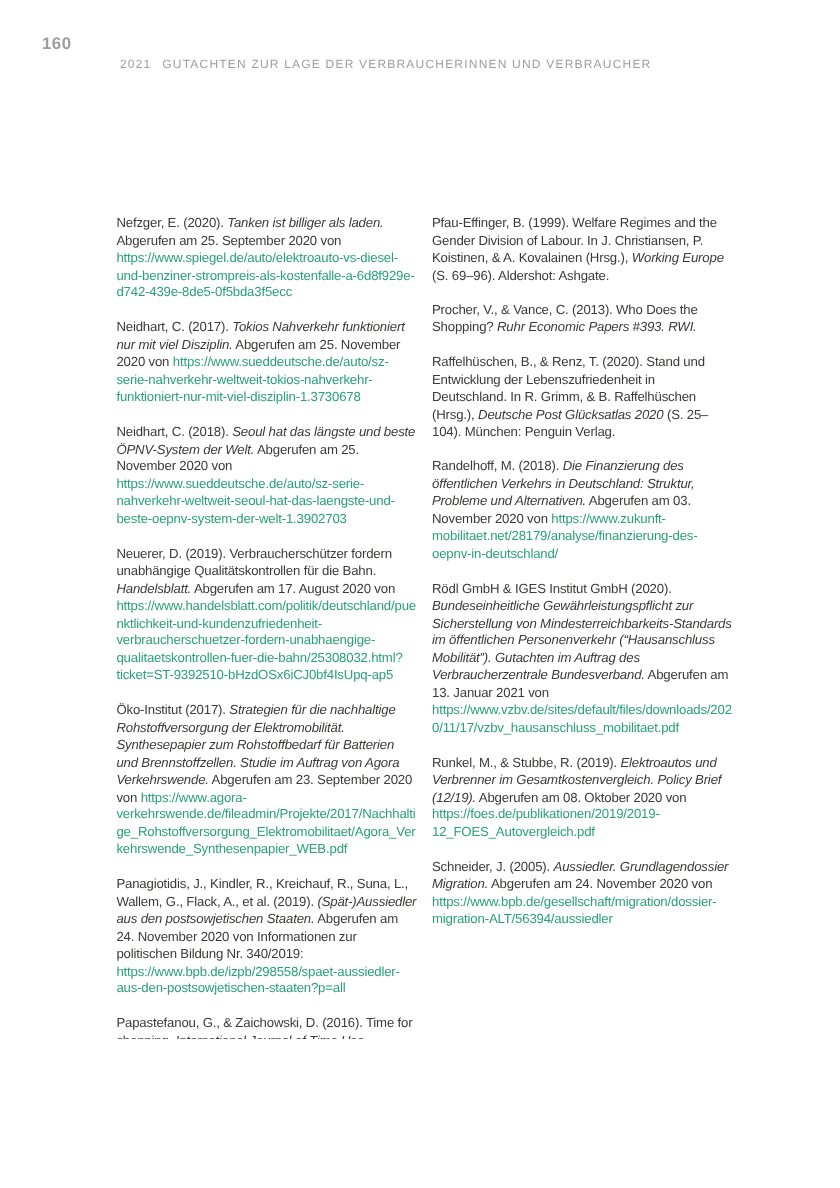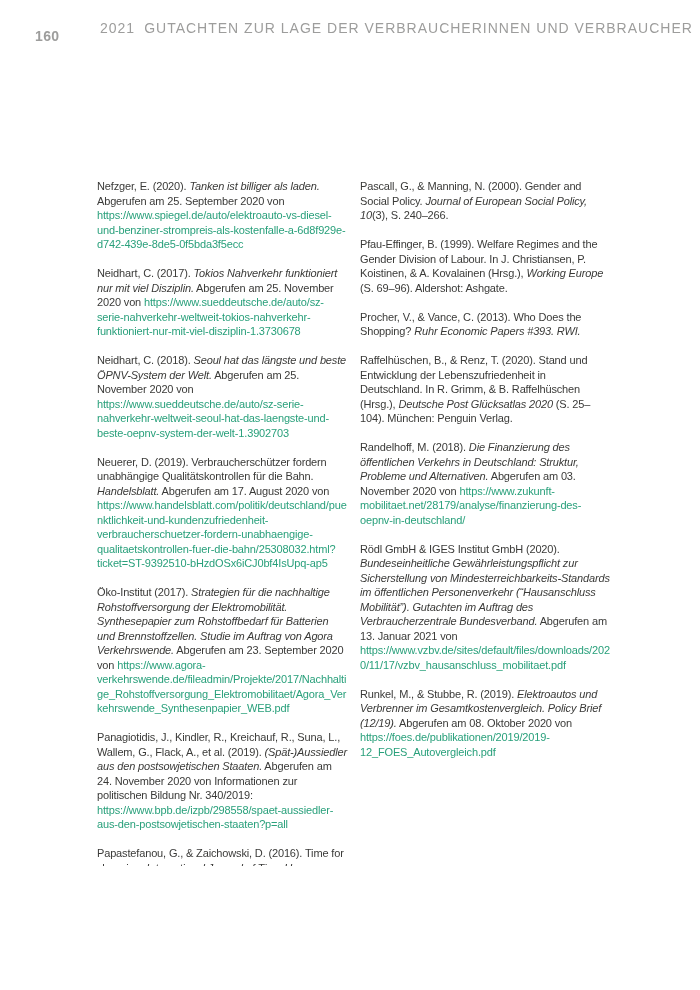--- a/index.html
+++ b/index.html
@@ -17,22 +17,22 @@
     left: 35px;
     top: 28px;
     font-size: 14px;
     font-weight: 700;
     color: #9d9d9c;
     letter-spacing: 0.4px;
   }
   .runhead {
     position: absolute;
     left: 100px;
-    top: 20px;
-    font-size: 14px;
+    top: 49px;
+    font-size: 10px;
     color: #9d9d9c;
     letter-spacing: 1px;
     white-space: nowrap;
   }
   .runhead .year { margin-right: 9px; }
   .col {
     position: absolute;
     top: 179px;
     width: 250px;
     font-size: 11px;
@@ -67,22 +67,22 @@
       <p class="ref"><span>Nefzger, E. (2020). </span><span class="it">Tanken ist billiger als laden.</span><span> Abgerufen am 25. September 2020 von </span><span class="link">https://www.spiegel.de/auto/elektroauto-vs-diesel-und-benziner-strompreis-als-kostenfalle-a-6d8f929e-d742-439e-8de5-0f5bda3f5ecc</span></p>
       <p class="ref"><span>Neidhart, C. (2017). </span><span class="it">Tokios Nahverkehr funktioniert nur mit viel Disziplin.</span><span> Abgerufen am 25. November 2020 von </span><span class="link">https://www.sueddeutsche.de/auto/sz-serie-nahverkehr-weltweit-tokios-nahverkehr-funktioniert-nur-mit-viel-disziplin-1.3730678</span></p>
       <p class="ref"><span>Neidhart, C. (2018). </span><span class="it">Seoul hat das längste und beste ÖPNV-System der Welt.</span><span> Abgerufen am 25. November 2020 von </span><span class="link">https://www.sueddeutsche.de/auto/sz-serie-nahverkehr-weltweit-seoul-hat-das-laengste-und-beste-oepnv-system-der-welt-1.3902703</span></p>
       <p class="ref"><span>Neuerer, D. (2019). Verbraucherschützer fordern unabhängige Qualitätskontrollen für die Bahn. </span><span class="it">Handelsblatt.</span><span> Abgerufen am 17. August 2020 von </span><span class="link">https://www.handelsblatt.com/politik/deutschland/puenktlichkeit-und-kundenzufriedenheit-verbraucherschuetzer-fordern-unabhaengige-qualitaetskontrollen-fuer-die-bahn/25308032.html?ticket=ST-9392510-bHzdOSx6iCJ0bf4IsUpq-ap5</span></p>
       <p class="ref"><span>Öko-Institut (2017). </span><span class="it">Strategien für die nachhaltige Rohstoffversorgung der Elektromobilität. Synthesepapier zum Rohstoffbedarf für Batterien und Brennstoffzellen. Studie im Auftrag von Agora Verkehrswende.</span><span> Abgerufen am 23. September 2020 von </span><span class="link">https://www.agora-verkehrswende.de/fileadmin/Projekte/2017/Nachhaltige_Rohstoffversorgung_Elektromobilitaet/Agora_Verkehrswende_Synthesenpapier_WEB.pdf</span></p>
       <p class="ref"><span>Panagiotidis, J., Kindler, R., Kreichauf, R., Suna, L., Wallem, G., Flack, A., et al. (2019). </span><span class="it">(Spät-)Aussiedler aus den postsowjetischen Staaten.</span><span> Abgerufen am 24. November 2020 von Informationen zur politischen Bildung Nr. 340/2019: </span><span class="link">https://www.bpb.de/izpb/298558/spaet-aussiedler-aus-den-postsowjetischen-staaten?p=all</span></p>
       <p class="ref"><span>Papastefanou, G., &amp; Zaichowski, D. (2016). Time for shopping. </span><span class="it">International Journal of Time Use Research, 13</span><span>(1), S. 109–131.</span></p>
     </div>
 
   <div class="col col-right">
-      <p class="ref"><span>Pascall, G., &amp; Manning, N. (2000). Gender and Social Policy. </span><span class="it">Journal of European Social Policy, 10</span><span>(3), S. 240–266.</span></p>
       <p class="ref"><span>Pfau-Effinger, B. (1999). Welfare Regimes and the Gender Division of Labour. In J. Christiansen, P. Koistinen, &amp; A. Kovalainen (Hrsg.), </span><span class="it">Working Europe</span><span> (S. 69–96). Aldershot: Ashgate.</span></p>
       <p class="ref"><span>Procher, V., &amp; Vance, C. (2013). Who Does the Shopping? </span><span class="it">Ruhr Economic Papers #393. RWI.</span></p>
       <p class="ref"><span>Raffelhüschen, B., &amp; Renz, T. (2020). Stand und Entwicklung der Lebenszufriedenheit in Deutschland. In R. Grimm, &amp; B. Raffelhüschen (Hrsg.), </span><span class="it">Deutsche Post Glücksatlas 2020</span><span> (S. 25–104). München: Penguin Verlag.</span></p>
       <p class="ref"><span>Randelhoff, M. (2018). </span><span class="it">Die Finanzierung des öffentlichen Verkehrs in Deutschland: Struktur, Probleme und Alternativen.</span><span> Abgerufen am 03. November 2020 von </span><span class="link">https://www.zukunft-mobilitaet.net/28179/analyse/finanzierung-des-oepnv-in-deutschland/</span></p>
       <p class="ref"><span>Rödl GmbH &amp; IGES Institut GmbH (2020). </span><span class="it">Bundeseinheitliche Gewährleistungspflicht zur Sicherstellung von Mindesterreichbarkeits-Standards im öffentlichen Personenverkehr (“Hausanschluss Mobilität”). Gutachten im Auftrag des Verbraucherzentrale Bundesverband.</span><span> Abgerufen am 13. Januar 2021 von </span><span class="link">https://www.vzbv.de/sites/default/files/downloads/2020/11/17/vzbv_hausanschluss_mobilitaet.pdf</span></p>
       <p class="ref"><span>Runkel, M., &amp; Stubbe, R. (2019). </span><span class="it">Elektroautos und Verbrenner im Gesamtkostenvergleich. Policy Brief (12/19).</span><span> Abgerufen am 08. Oktober 2020 von </span><span class="link">https://foes.de/publikationen/2019/2019-12_FOES_Autovergleich.pdf</span></p>
+      <p class="ref"><span>Schneider, J. (2005). </span><span class="it">Aussiedler. Grundlagendossier Migration.</span><span> Abgerufen am 24. November 2020 von </span><span class="link">https://www.bpb.de/gesellschaft/migration/dossier-migration-ALT/56394/aussiedler</span></p>
     </div>
 
 </div>
 
 </body></html>

